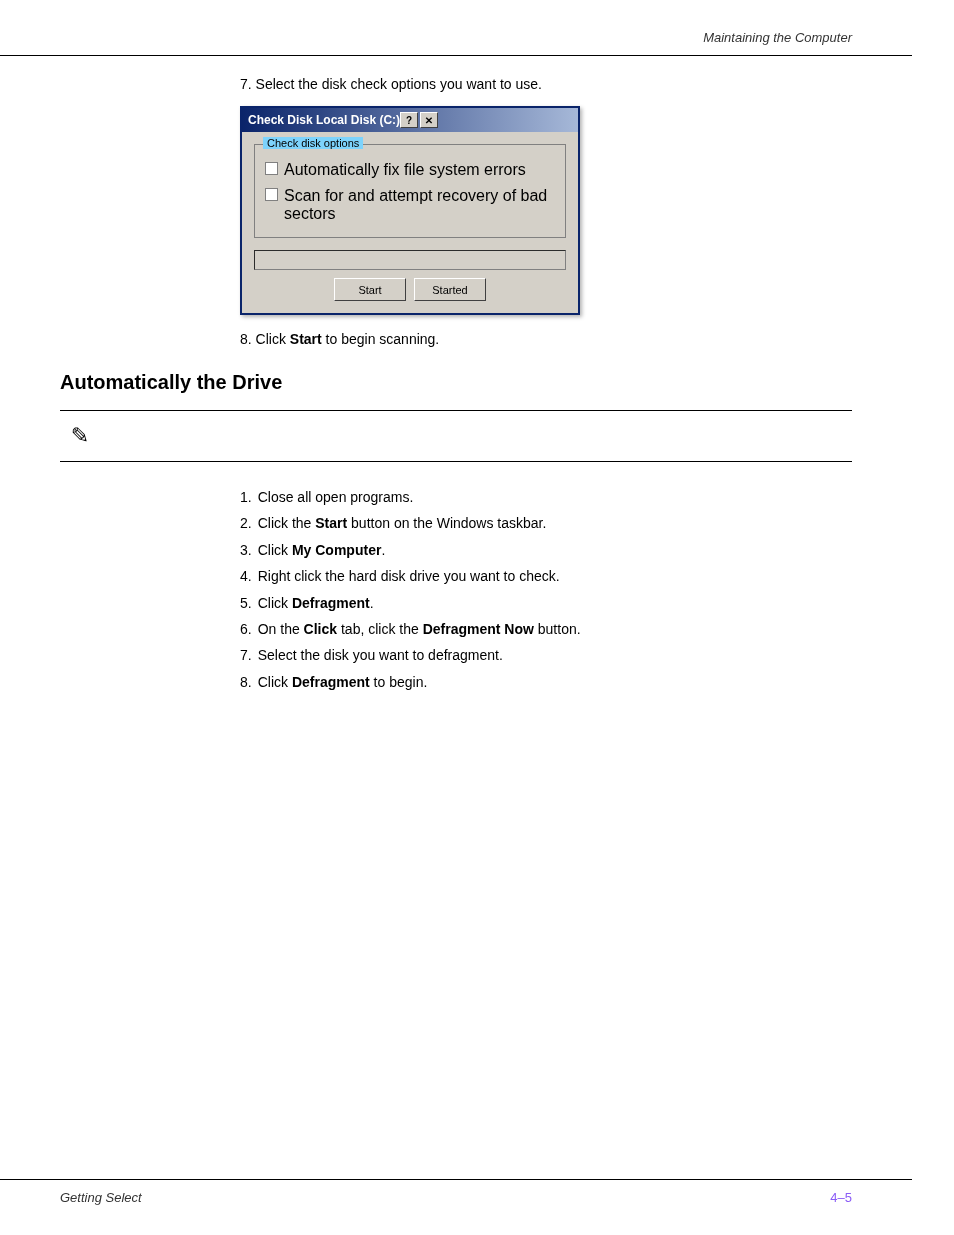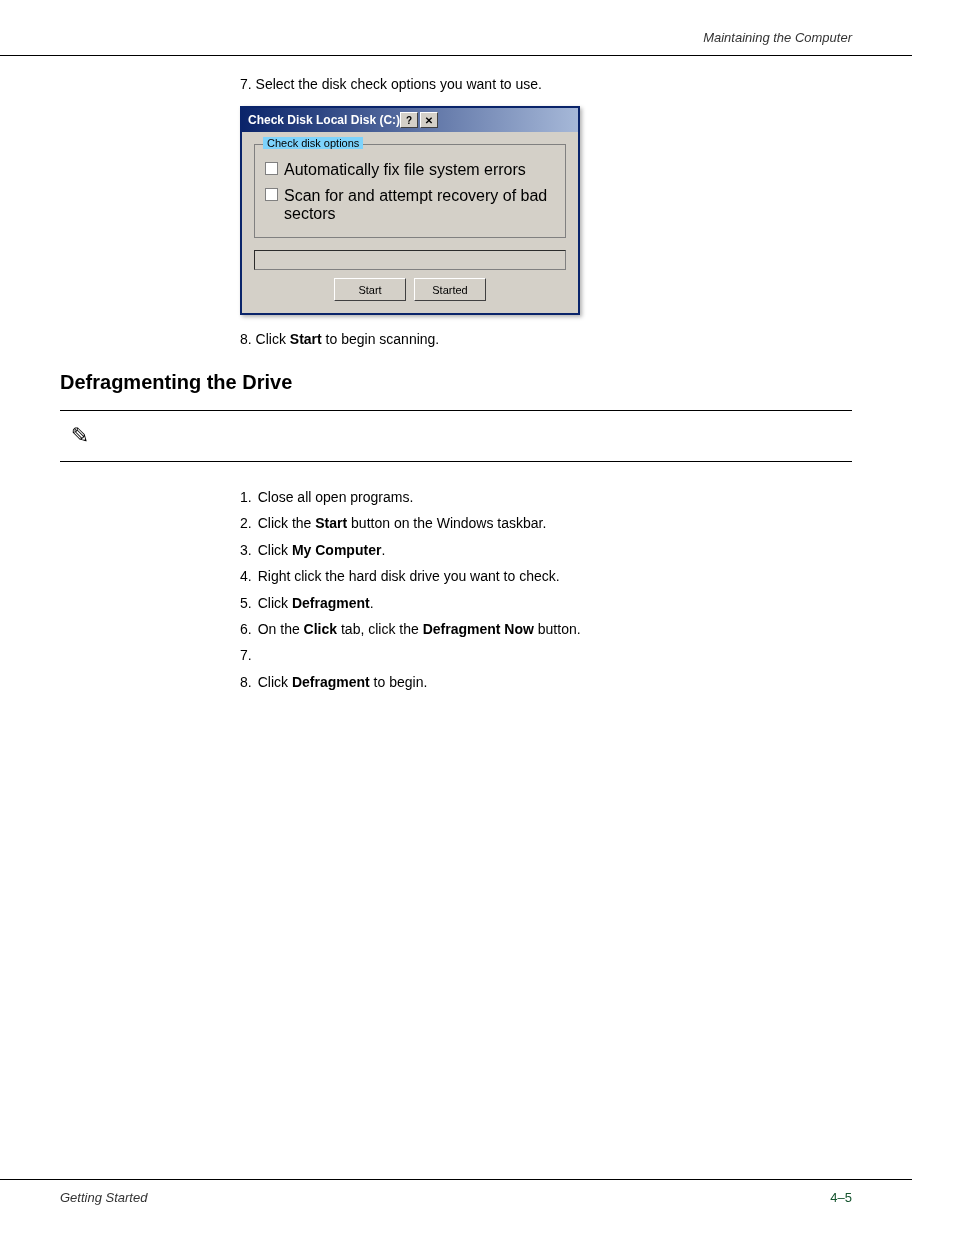--- a/index.html
+++ b/index.html
@@ -239,21 +239,21 @@
       padding: 10px 60px 0 60px;
       border-top: 1px solid #000;
     }
     .footer-left {
       font-style: italic;
       font-size: 13px;
       color: #333;
     }
     .footer-right {
       font-size: 13px;
-      color: #14532d;
+      color: #8b5cf6;
     }
   </style>
 </head>
 <body>
 
 <div class="page-container">
 
   <div class="header-section">
     <span class="header-title">Maintaining the Computer</span>
   </div>
@@ -289,21 +289,21 @@
             <button class="dialog-btn">Started</button>
           </div>
         </div>
       </div>
     </div>
 
     <div class="step-8">
       <span>8. Click </span><b>Start</b><span> to begin scanning.</span>
     </div>
 
-    <h2 class="section-heading">Defragmenting the Drive</h2>
+    <h2 class="section-heading">Automatically the Drive</h2>
 
 
     <div class="note-box">
       <div class="note-icon">✎</div>
     </div>
 
 
     <ol class="numbered-list">
       <li>
         <span class="num">1.</span>
@@ -324,27 +324,28 @@
       <li>
         <span class="num">5.</span>
         <span>Click <b>Defragment</b>.</span>
       </li>
       <li>
         <span class="num">6.</span>
         <span>On the <b>Click</b> tab, click the <b>Defragment Now</b> button.</span>
       </li>
       <li>
         <span class="num">7.</span>
+        <span>Select the disk you want to defragment.</span>
       </li>
       <li>
         <span class="num">8.</span>
         <span>Click <b>Defragment</b> to begin.</span>
       </li>
     </ol>
 
   </div>
 
   <div class="footer-section">
-    <span class="footer-left">Getting Started</span>
+    <span class="footer-left">Getting Select</span>
     <span class="footer-right">4–5</span>
   </div>
 
 </div>
 
 </body></html>

